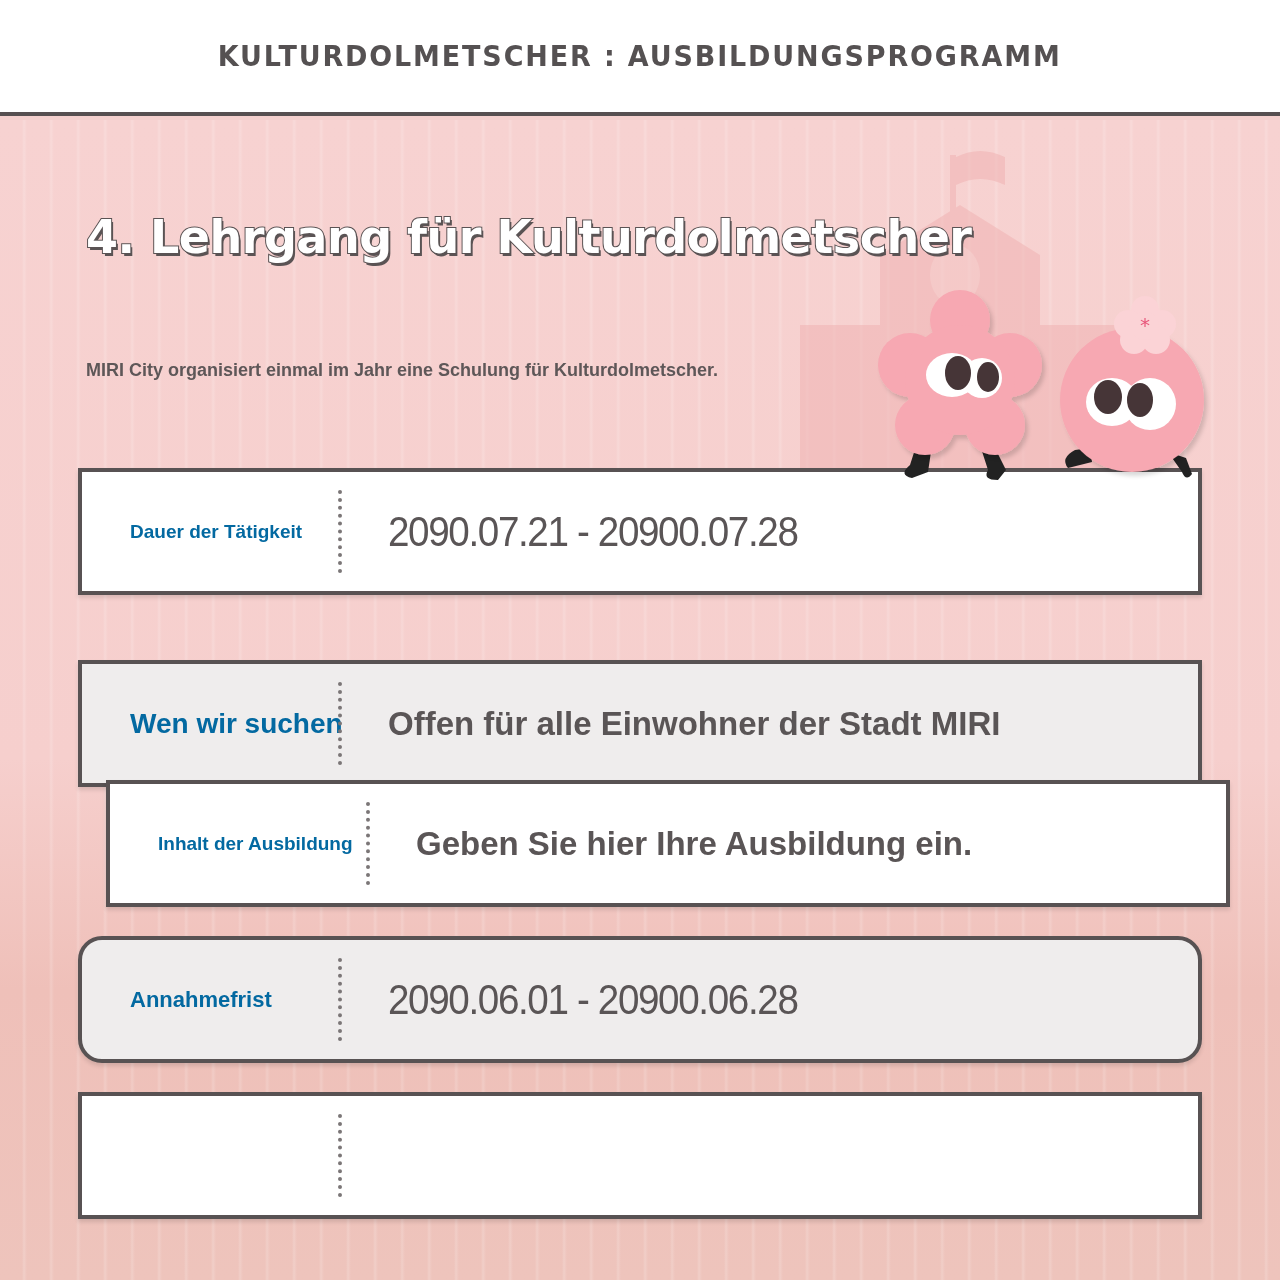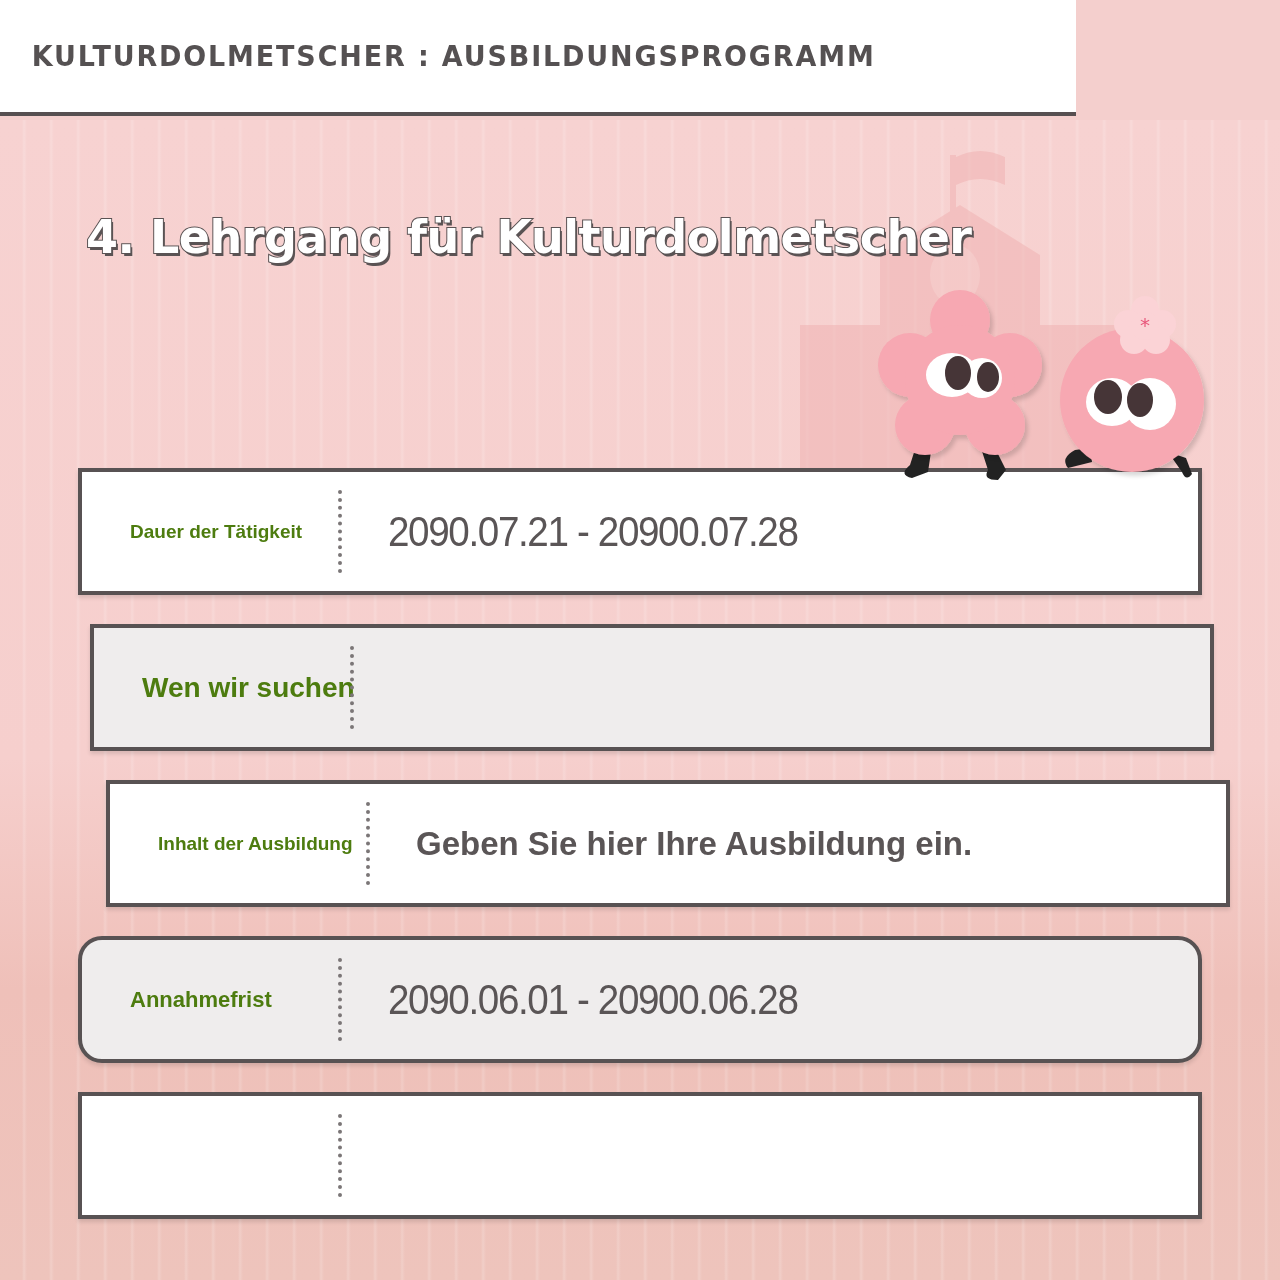--- a/index.html
+++ b/index.html
@@ -3,24 +3,24 @@
   <meta charset="utf-8">
   <style>
     * { box-sizing: border-box; margin: 0; padding: 0; }
     html, body { width: 1280px; height: 1280px; overflow: hidden; }
     body {
       font-family: "Liberation Sans", sans-serif;
       background: #f4cfcd;
       position: relative;
     }
     .header {
-      position: absolute; left: 0; top: 0; width: 1076px; height: 116px;
+      position: absolute; left: 0; top: 0; width: 1280px; height: 116px;
       background: #ffffff;
       border-bottom: 4px solid #564f50;
-      display: flex; align-items: center; justify-content: flex-start;
+      display: flex; align-items: center; justify-content: center;
     }
     .header-title {
       font-family: "DejaVu Sans", sans-serif;
       font-weight: bold;
       font-size: 29px;
       letter-spacing: 2px;
       color: #555152;
       transform: scaleX(0.93);
     }
     .bg {
@@ -57,21 +57,21 @@
       position: absolute; left: 78px; width: 1124px; height: 127px;
       border: 4px solid #585253;
       box-shadow: 0 3px 4px rgba(0,0,0,0.12);
       display: flex; align-items: center;
     }
     .card.white { background: #ffffff; }
     .card.grey { background: #efeded; }
     .card-label {
       position: absolute; left: 48px; top: 50%;
       transform: translateY(-50%);
-      color: #4d7c0f; font-weight: bold;
+      color: #0369a1; font-weight: bold;
       white-space: nowrap;
     }
     .divider {
       position: absolute; left: 256px; top: 18px; bottom: 18px;
       width: 0; border-left: 4px dotted #7b7677;
     }
     .card-value {
       position: absolute; left: 306px; top: 50%;
       transform: translateY(-50%);
       color: #5a5556; white-space: nowrap;
@@ -97,20 +97,21 @@
     <polygon points="80,180 80,110 160,60 240,110 240,180"></polygon>
     <rect x="150" y="10" width="6" height="60"></rect>
     <path d="M156,12 Q180,0 205,12 L205,40 Q180,28 156,40 Z"></path>
   </g>
   <ellipse cx="155" cy="130" rx="25" ry="30" fill="#f4c4c3"></ellipse>
 </svg>
 
 <div class="title">4. Lehrgang für Kulturdolmetscher</div>
 
 <div class="intro">
+  <div>MIRI City organisiert einmal im Jahr eine Schulung für Kulturdolmetscher.</div>
 </div>
 
 <svg class="mascots" viewBox="0 0 360 210">
   <defs>
     <filter id="sh" x="-20%" y="-20%" width="140%" height="140%">
       <feDropShadow dx="3" dy="4" stdDeviation="2" flood-color="#000" flood-opacity="0.15"></feDropShadow>
     </filter>
   </defs>
 
   <path d="M48,160 L40,185 Q28,195 42,198 L58,192 L62,165 Z" fill="#222"></path>
@@ -148,23 +149,24 @@
   <ellipse cx="238" cy="117" rx="14" ry="17" fill="#463537"></ellipse>
   <ellipse cx="270" cy="120" rx="13" ry="17" fill="#463537"></ellipse>
 </svg>
 
 <div class="card white" style="top:468px;">
   <div class="card-label l-small">Dauer der Tätigkeit</div>
   <div class="divider"></div>
   <div class="card-value v-date">2090.07.21 - 20900.07.28</div>
 </div>
 
-<div class="card grey" style="top:624px;margin-left:12px;">
+<div class="card grey" style="top:660px;">
   <div class="card-label l-mid">Wen wir suchen</div>
   <div class="divider"></div>
+  <div class="card-value v-bold">Offen für alle Einwohner der Stadt MIRI</div>
 </div>
 
 <div class="card white" style="top:780px;margin-left:28px;">
   <div class="card-label l-small">Inhalt der Ausbildung</div>
   <div class="divider"></div>
   <div class="card-value v-bold">Geben Sie hier Ihre Ausbildung ein.</div>
 </div>
 
 <div class="card grey" style="top:936px;border-radius:24px;">
   <div class="card-label l-small" style="font-size:22px;">Annahmefrist</div>

